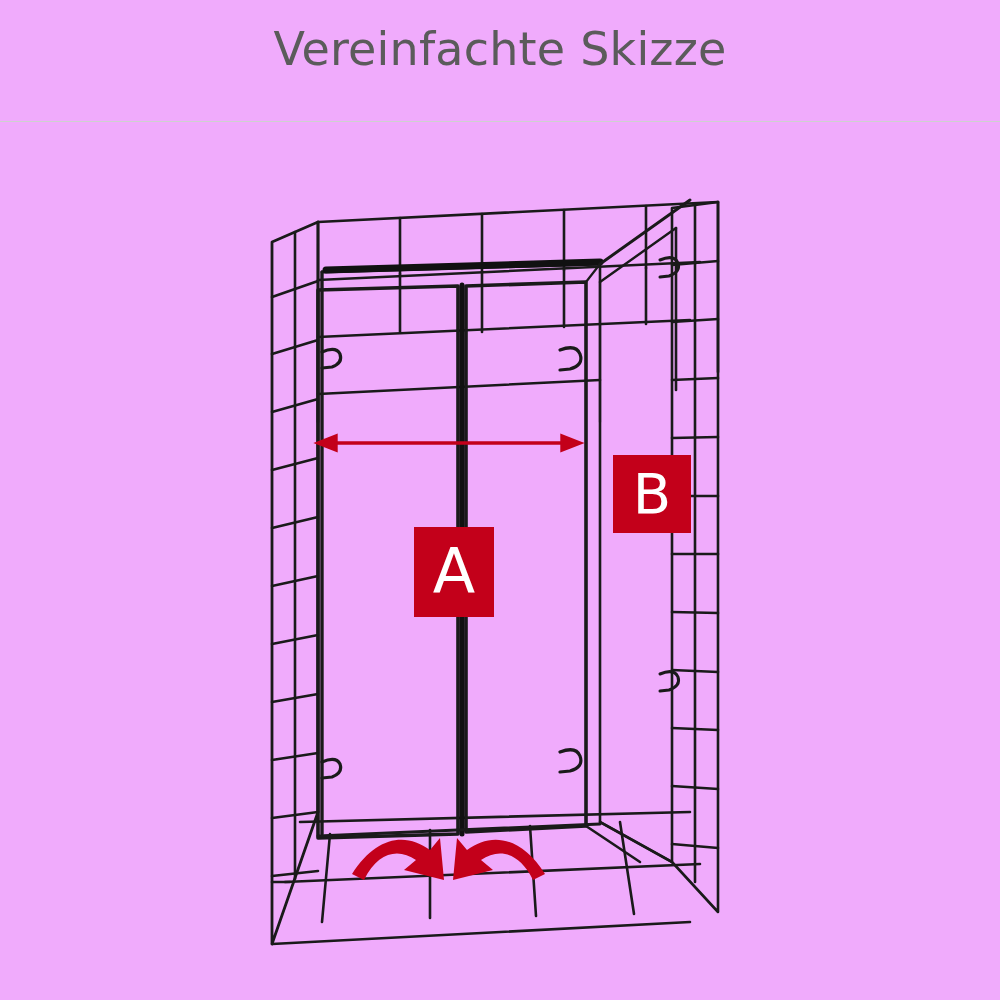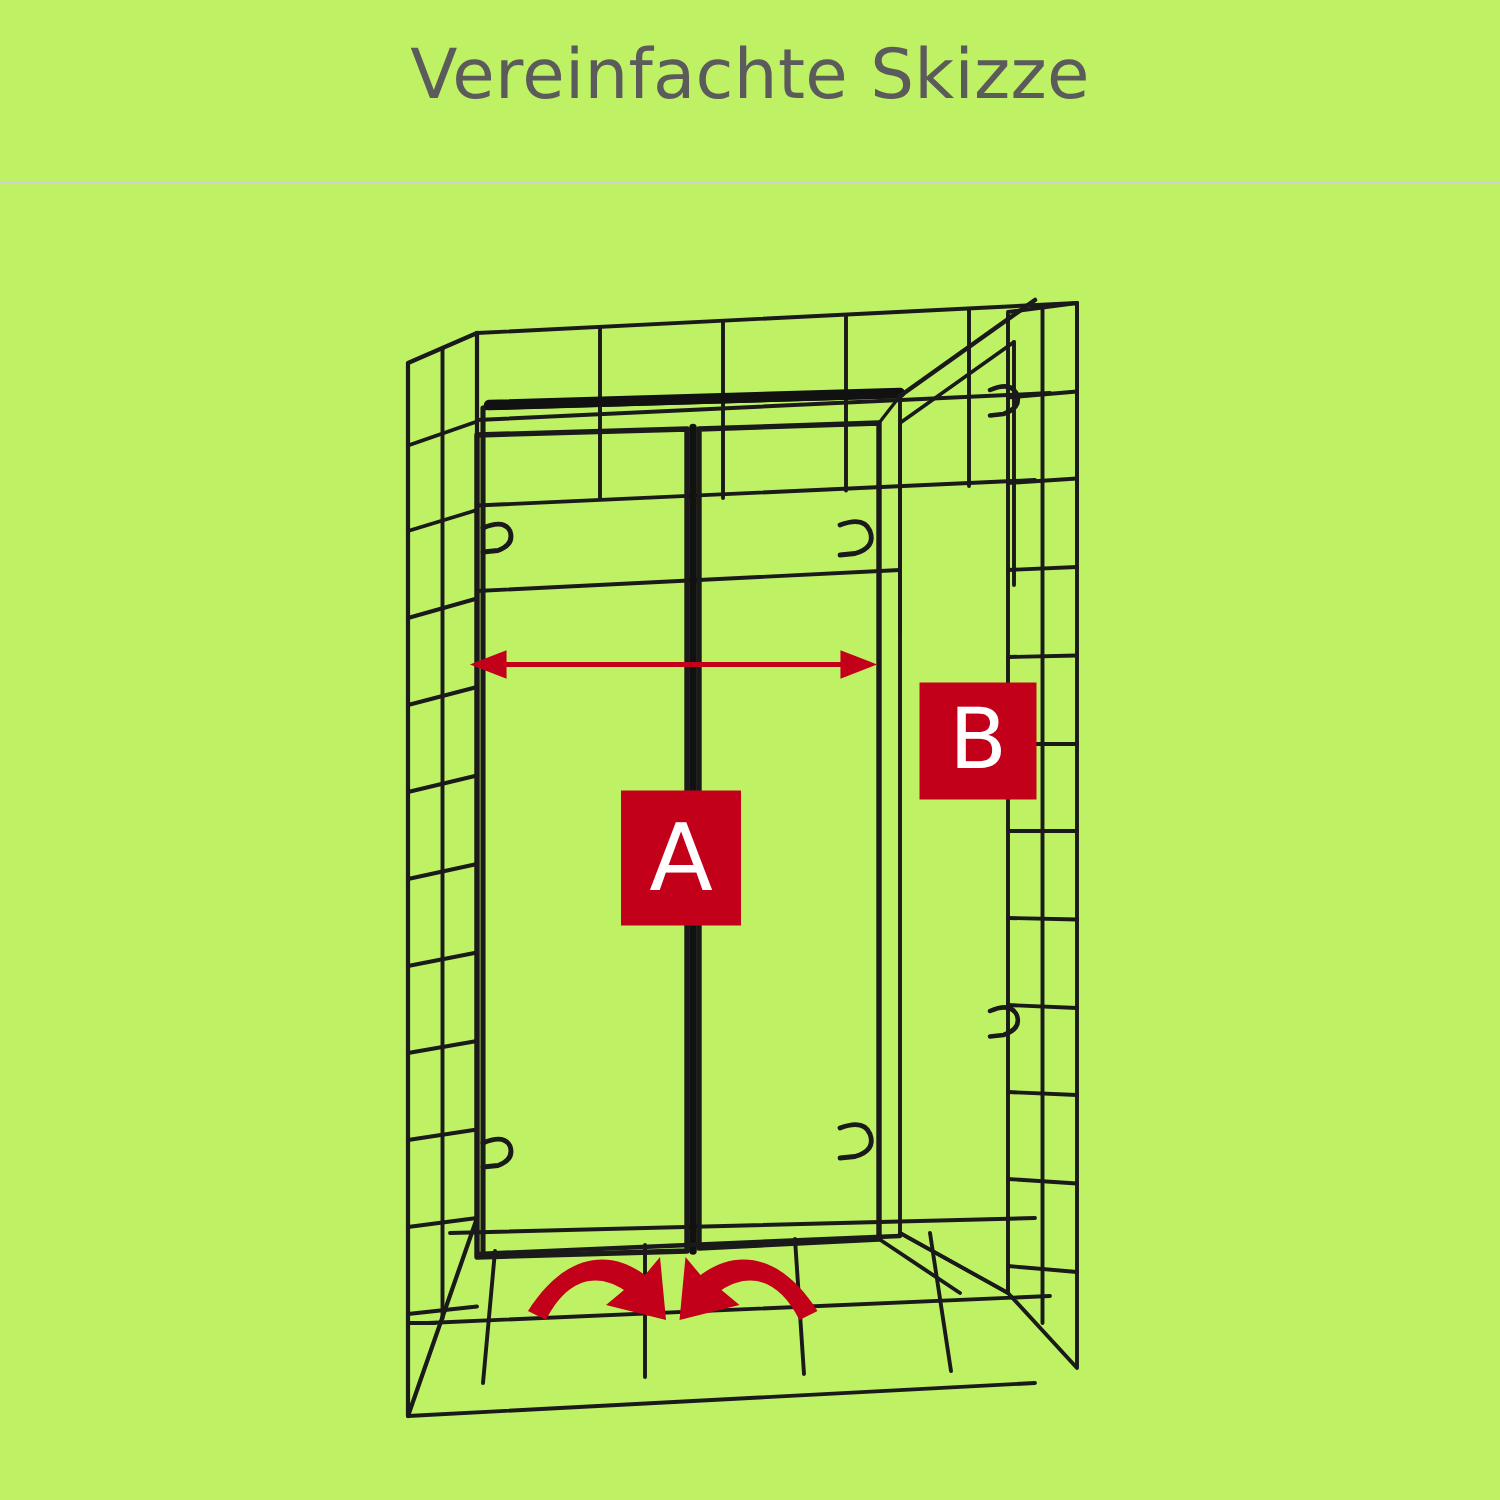--- a/index.html
+++ b/index.html
@@ -10,21 +10,21 @@
   body {
     width: 1000px;
     height: 1000px;
     font-family: "Liberation Sans", sans-serif;
     overflow: hidden;
   }
   .page {
     position: relative;
     width: 1000px;
     height: 1000px;
-    background: #bef264;
+    background: #f0abfc;
   }
   .header {
     position: absolute;
     top: 0;
     left: 0;
     width: 1000px;
     height: 122px;
     box-sizing: border-box;
   }
   .header-title {

